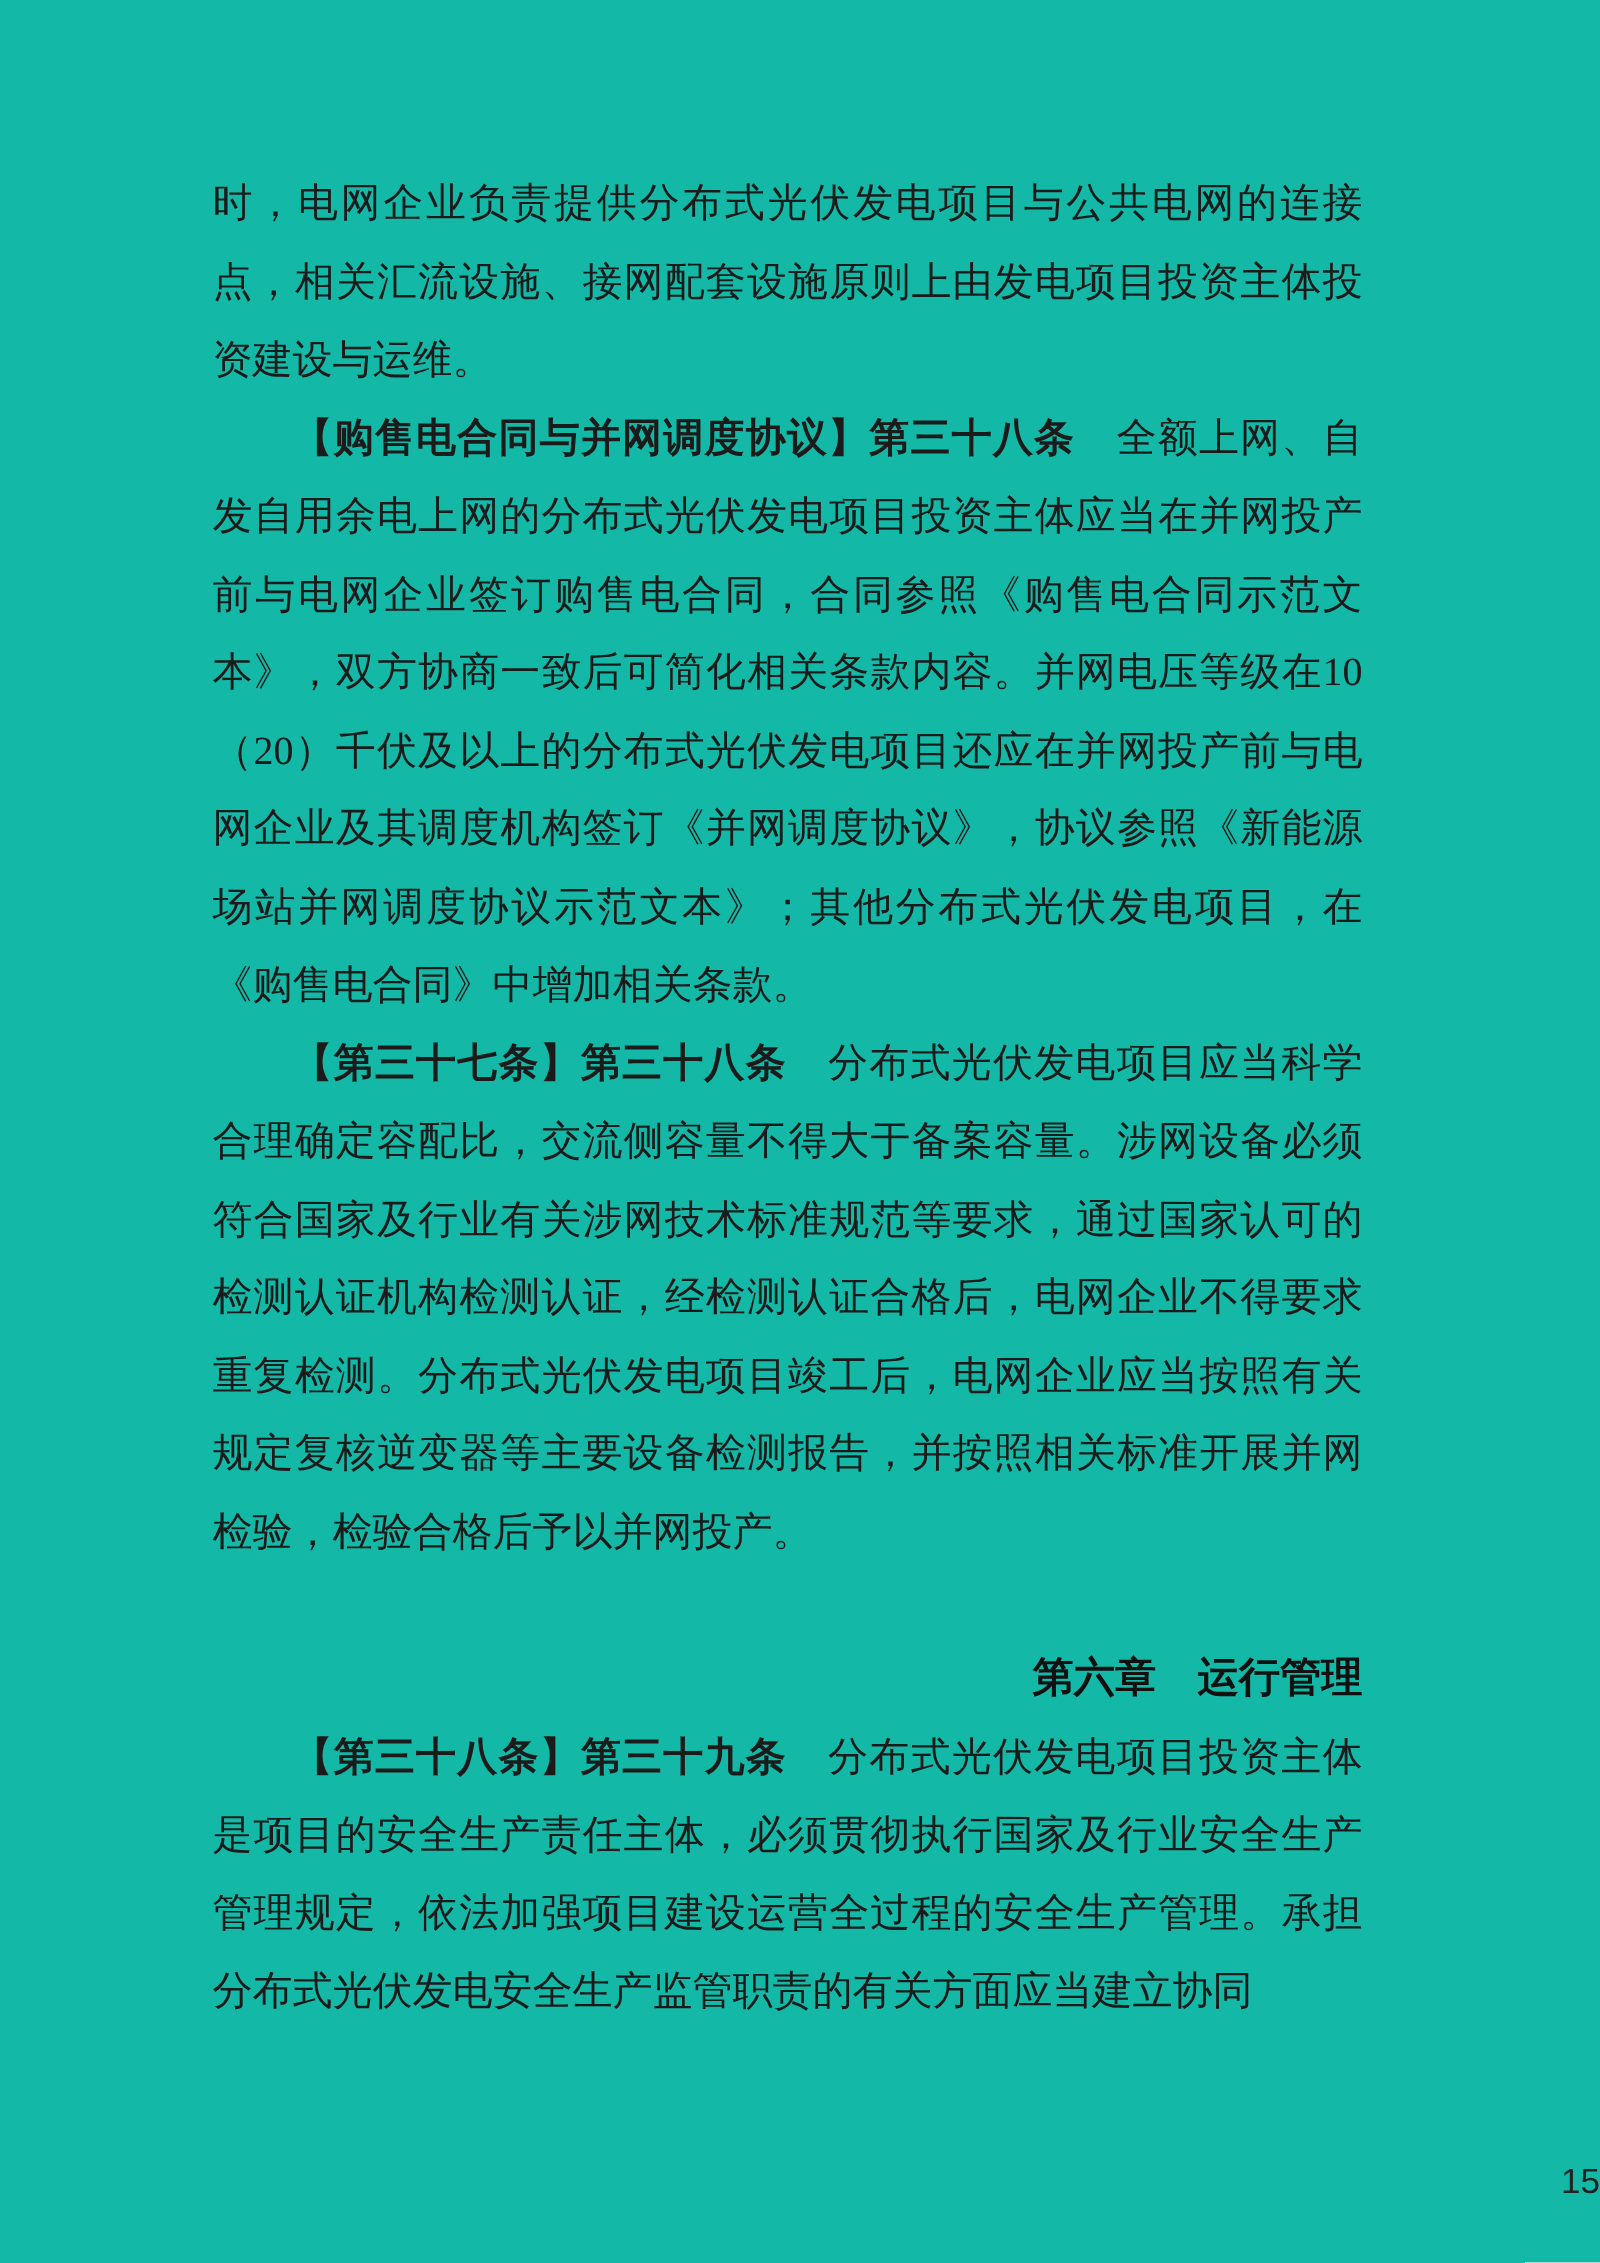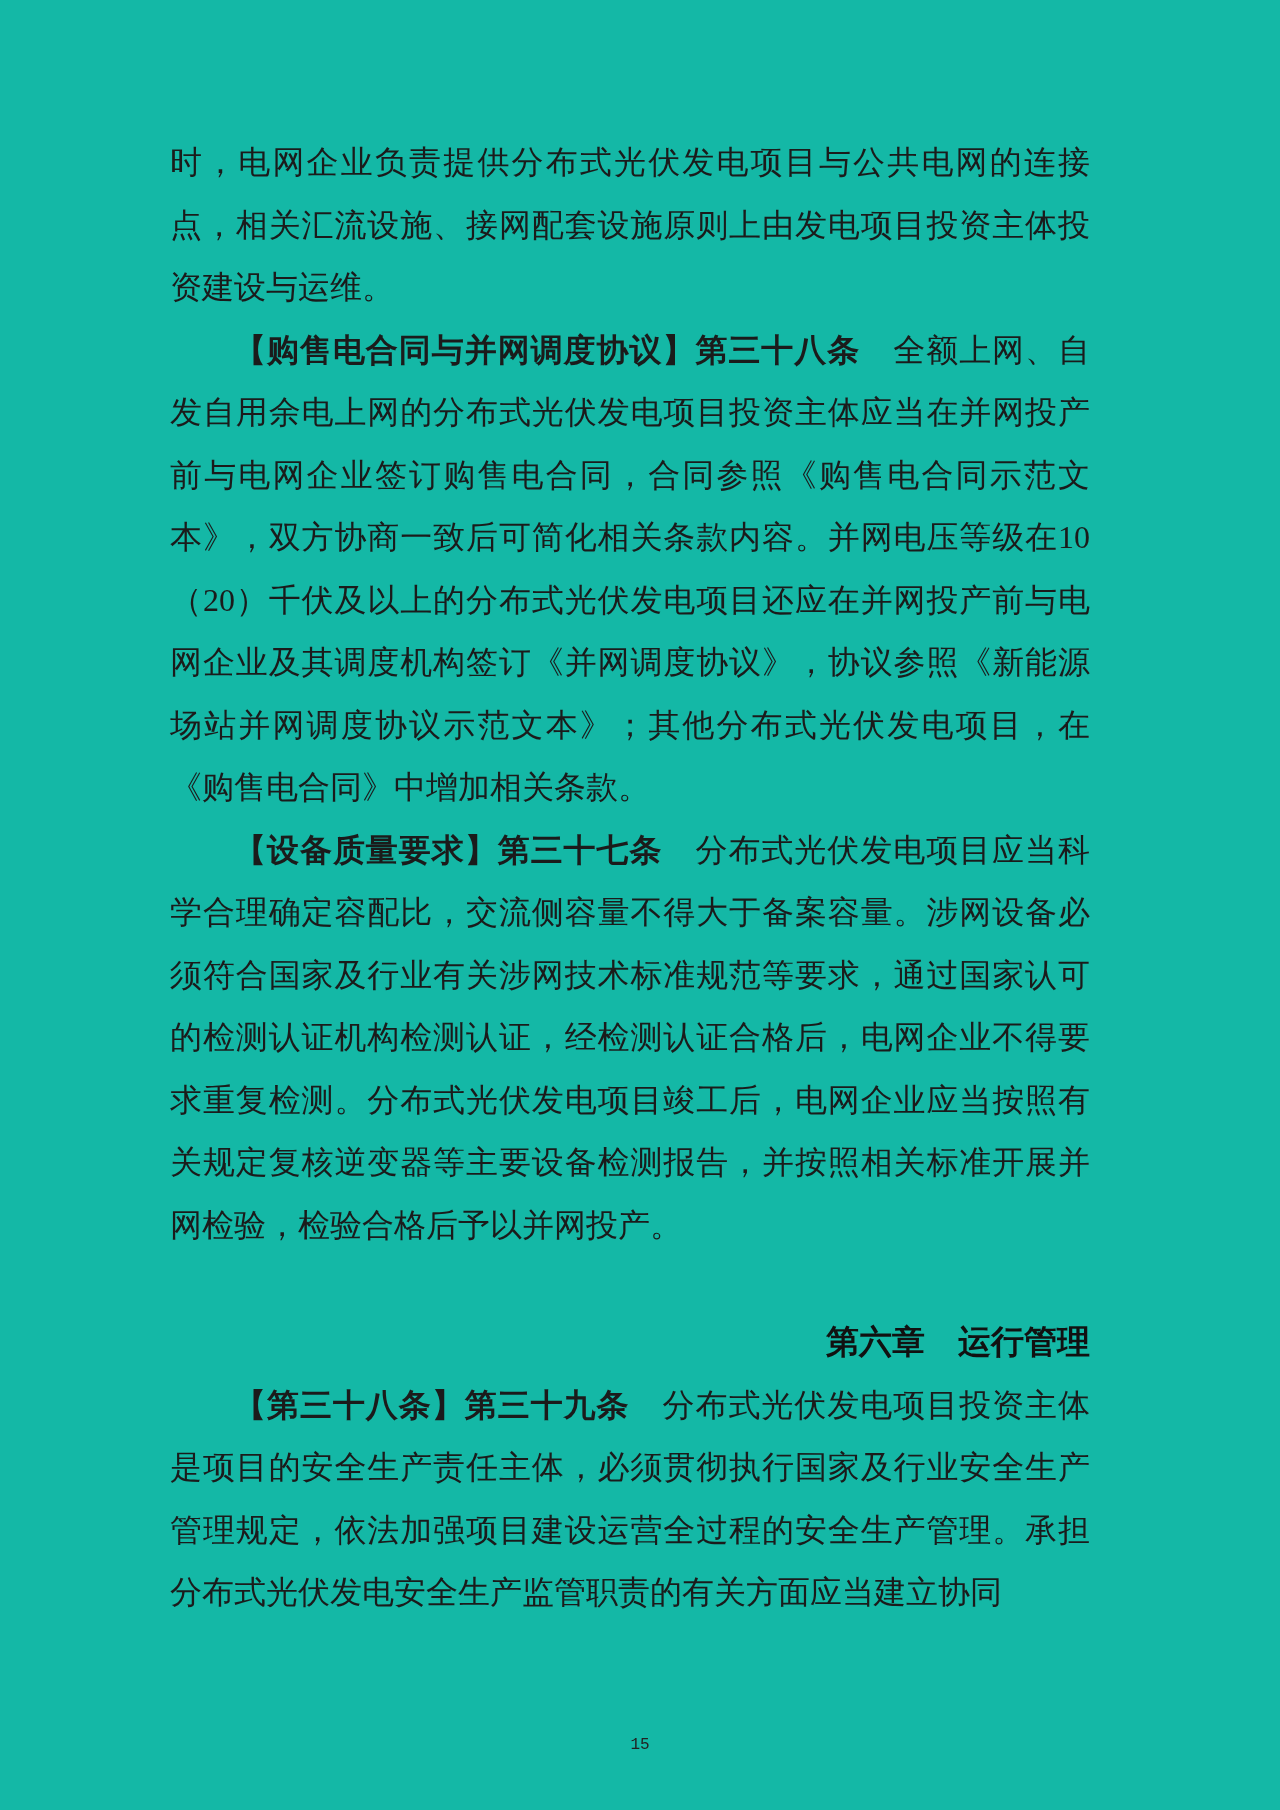--- a/index.html
+++ b/index.html
@@ -42,32 +42,32 @@
     font-family: "Liberation Sans", "DejaVu Sans", sans-serif;
     font-size: 33px;
     line-height: 62.5px;
     color: #111111;
   }
   .page-number {
     position: absolute;
     top: 1732px;
     left: 0;
     width: 100%;
-    text-align: center;
-    font-size: 16px;
+    text-align: right;
+    font-size: 28px;
     line-height: 26px;
     color: #222222;
-    font-family: Liberation Mono, monospace;
+    font-family: Liberation Sans, sans-serif;
   }
 </style>
 </head>
 <body>
 
 <div class="page">
   <div class="doc-body">
       <div class="para"><span class="run">时，电网企业负责提供分布式光伏发电项目与公共电网的连接点，相关汇流设施、接网配套设施原则上由发电项目投资主体投资建设与运维。</span></div>
       <div class="para indent"><span class="run bold">【购售电合同与并网调度协议】第三十八条</span><span class="run">　全额上网、自发自用余电上网的分布式光伏发电项目投资主体应当在并网投产前与电网企业签订购售电合同，合同参照《购售电合同示范文本》，双方协商一致后可简化相关条款内容。并网电压等级在10（20）千伏及以上的分布式光伏发电项目还应在并网投产前与电网企业及其调度机构签订《并网调度协议》，协议参照《新能源场站并网调度协议示范文本》；其他分布式光伏发电项目，在《购售电合同》中增加相关条款。</span></div>
-      <div class="para indent"><span class="run bold">【设备质量要求】第三十七条</span><span class="run">　分布式光伏发电项目应当科学合理确定容配比，交流侧容量不得大于备案容量。涉网设备必须符合国家及行业有关涉网技术标准规范等要求，通过国家认可的检测认证机构检测认证，经检测认证合格后，电网企业不得要求重复检测。分布式光伏发电项目竣工后，电网企业应当按照有关规定复核逆变器等主要设备检测报告，并按照相关标准开展并网检验，检验合格后予以并网投产。</span></div>
+      <div class="para indent"><span class="run bold">【第三十七条】第三十八条</span><span class="run">　分布式光伏发电项目应当科学合理确定容配比，交流侧容量不得大于备案容量。涉网设备必须符合国家及行业有关涉网技术标准规范等要求，通过国家认可的检测认证机构检测认证，经检测认证合格后，电网企业不得要求重复检测。分布式光伏发电项目竣工后，电网企业应当按照有关规定复核逆变器等主要设备检测报告，并按照相关标准开展并网检验，检验合格后予以并网投产。</span></div>
       <div class="chapter-heading">第六章　运行管理</div>
       <div class="para indent"><span class="run bold">【第三十八条】第三十九条</span><span class="run">　分布式光伏发电项目投资主体是项目的安全生产责任主体，必须贯彻执行国家及行业安全生产管理规定，依法加强项目建设运营全过程的安全生产管理。承担分布式光伏发电安全生产监管职责的有关方面应当建立协同</span></div>
     </div>
   <div class="page-number">15</div>
 </div>
 
 </body></html>

